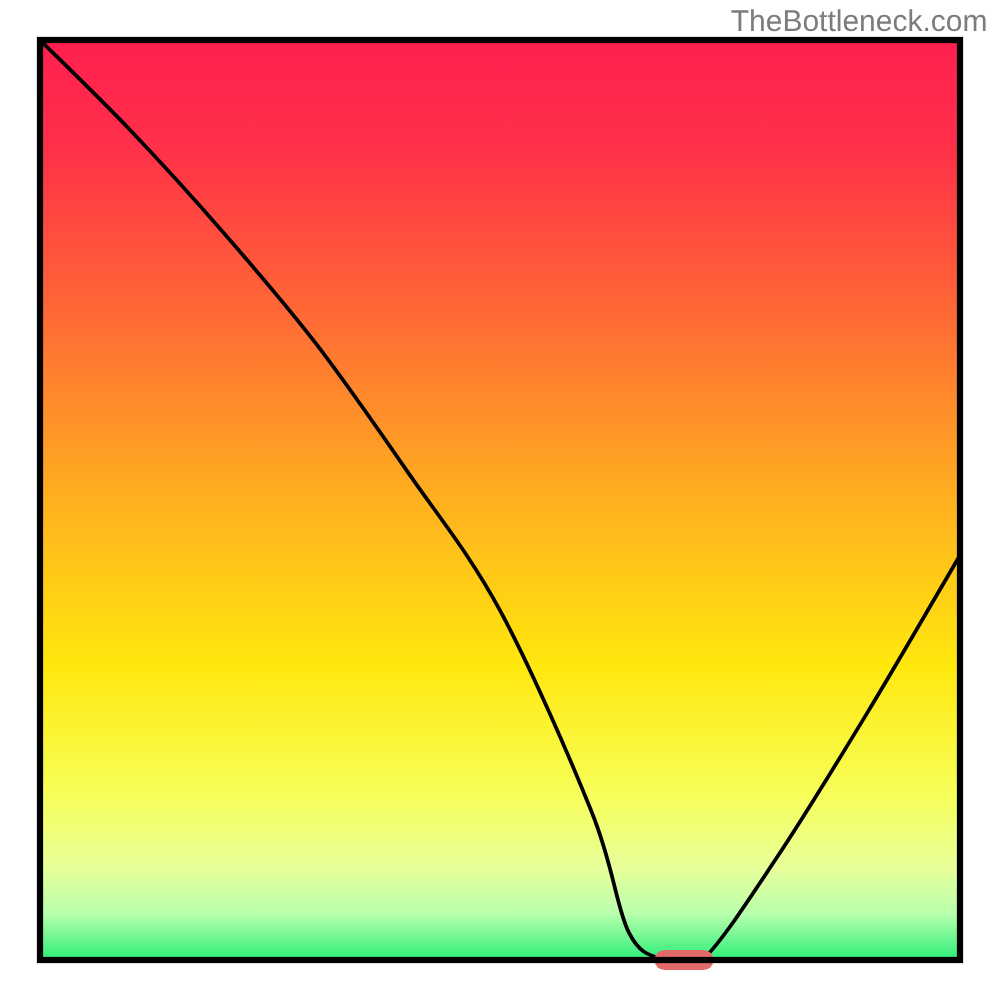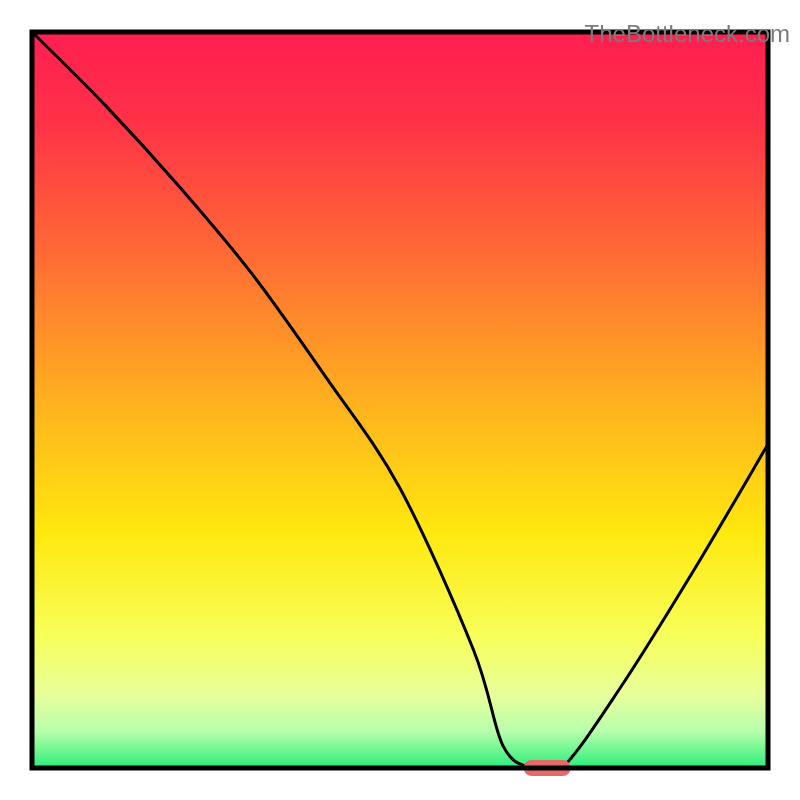--- a/index.html
+++ b/index.html
@@ -17,21 +17,20 @@
   }
   .watermark {
     position: absolute;
     top: 4px;
     right: 10px;
     font-family: Arial, Helvetica, sans-serif;
     font-size: 24px;
     color: #7c7c7c;
     font-weight: 500;
     z-index: 10;
-    margin-top: 16px;
   }
   svg.plot {
     position: absolute;
     left: 0;
     top: 0;
     width: 800px;
     height: 800px;
     display: block;
   }
 </style>

